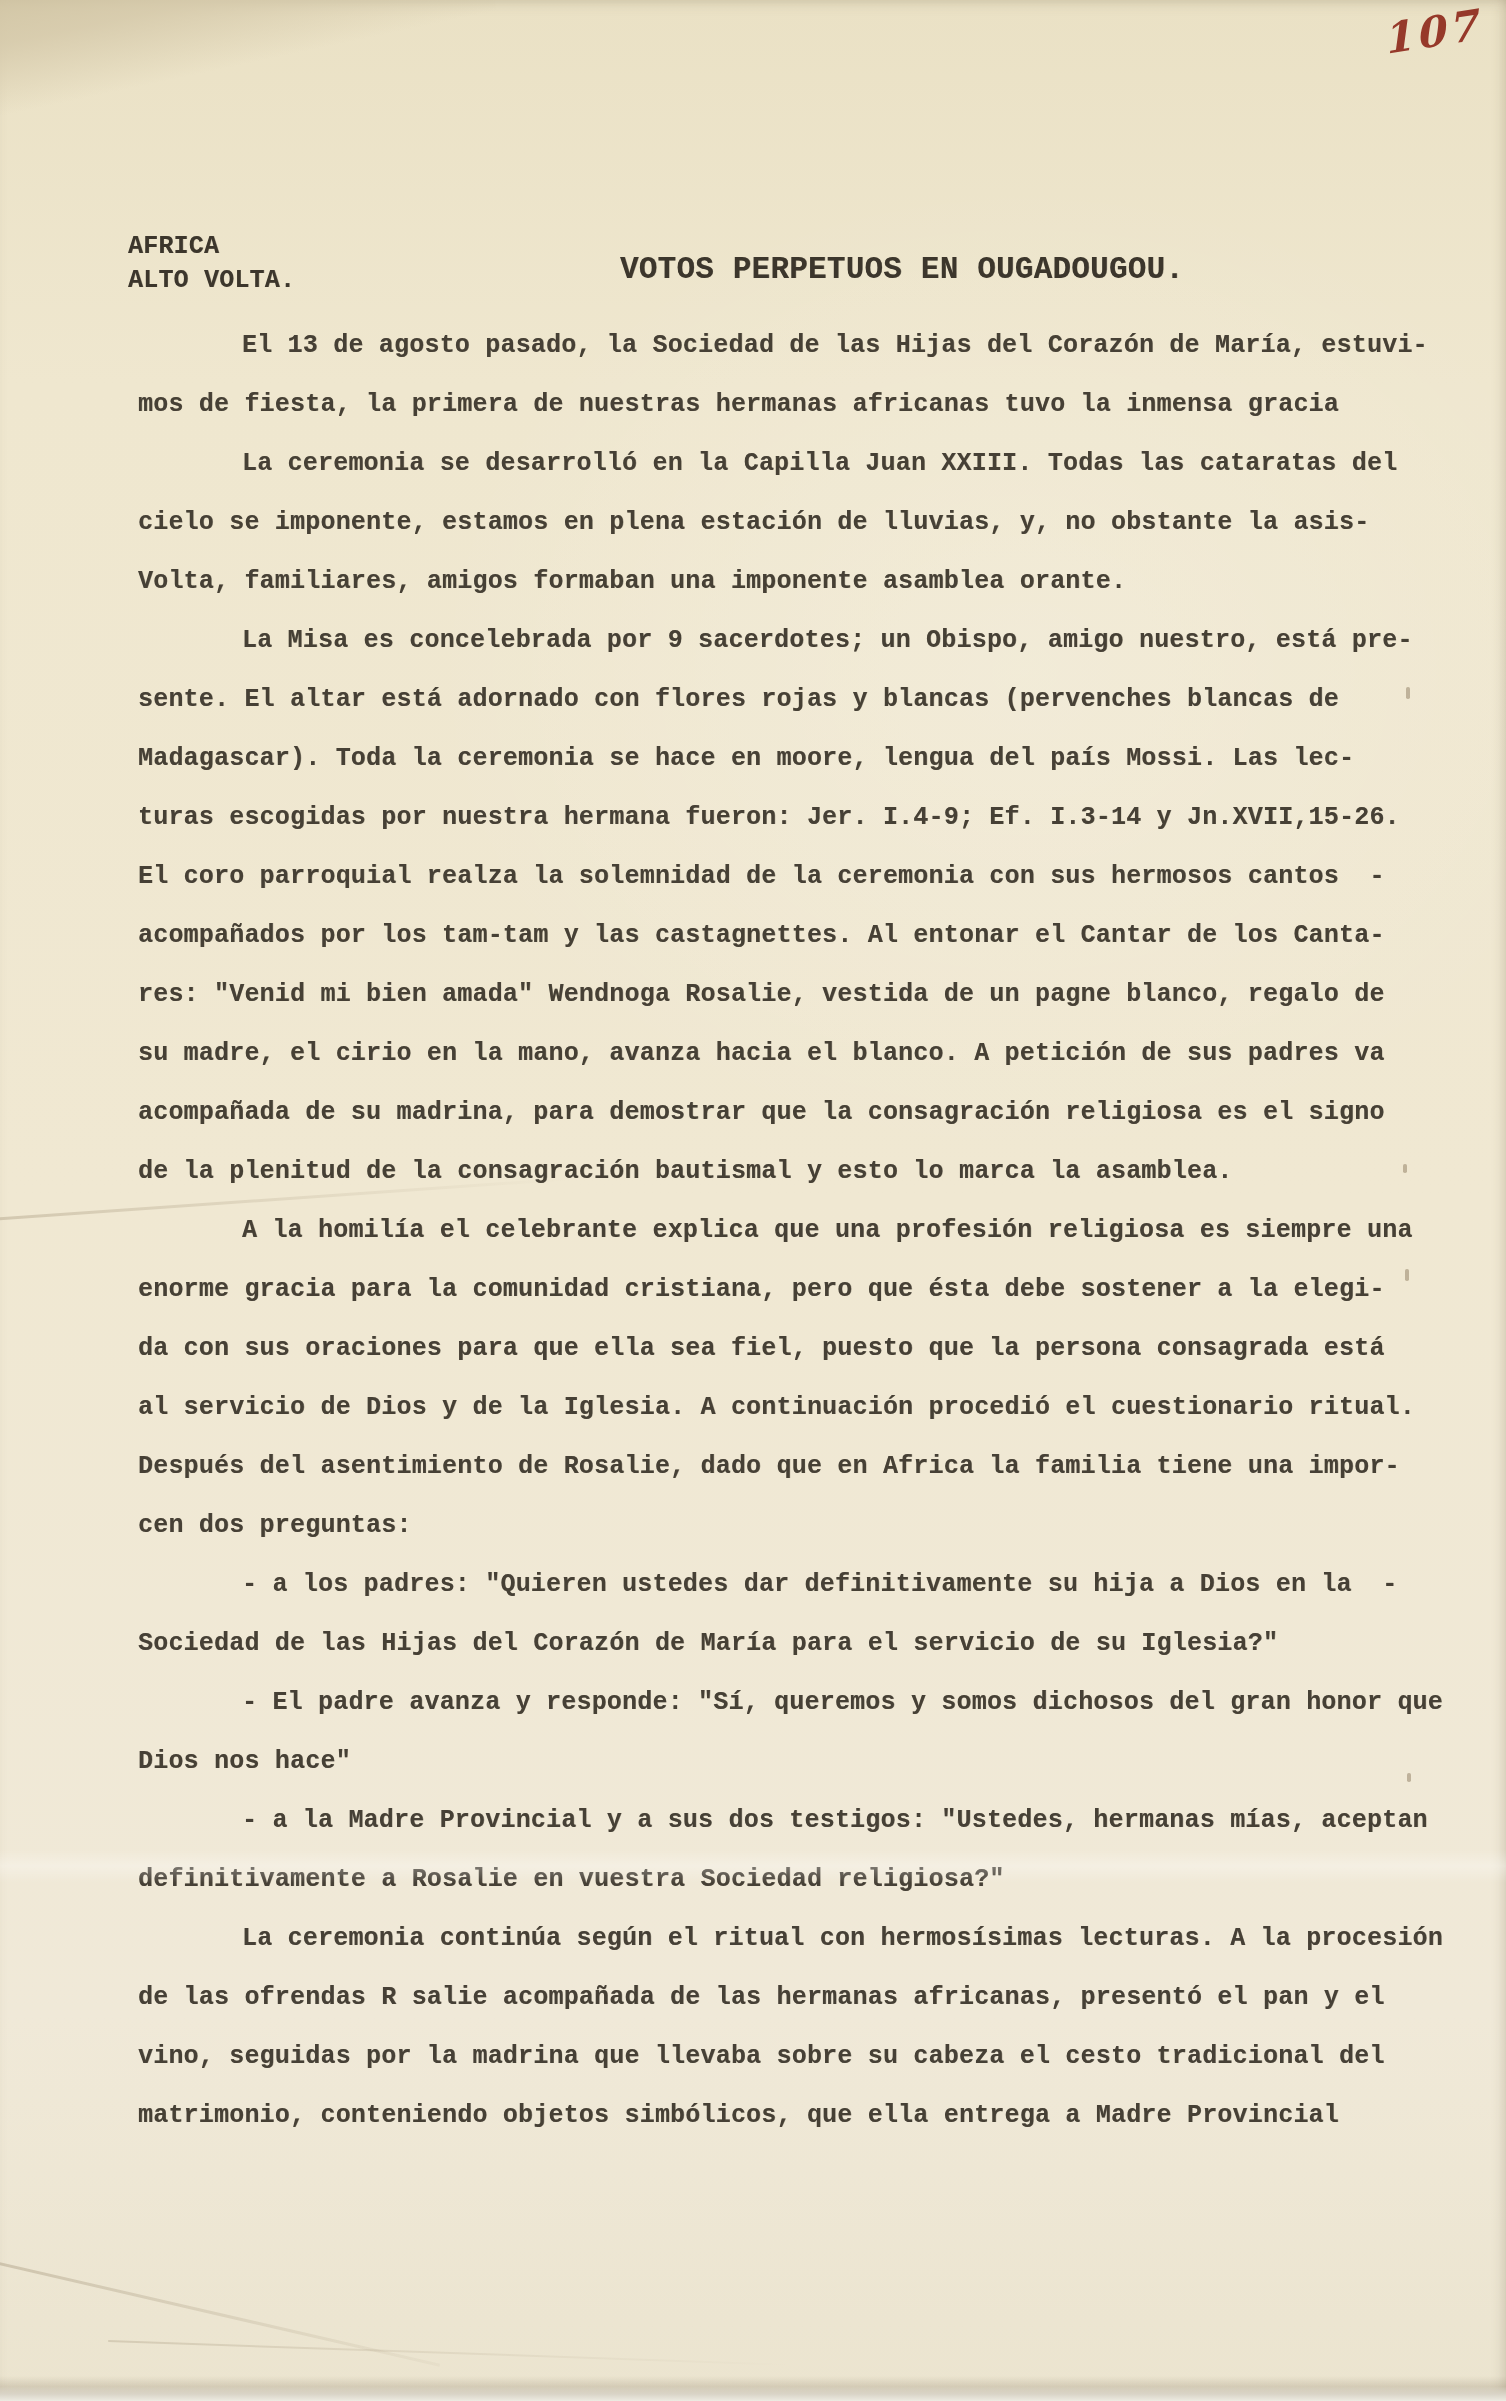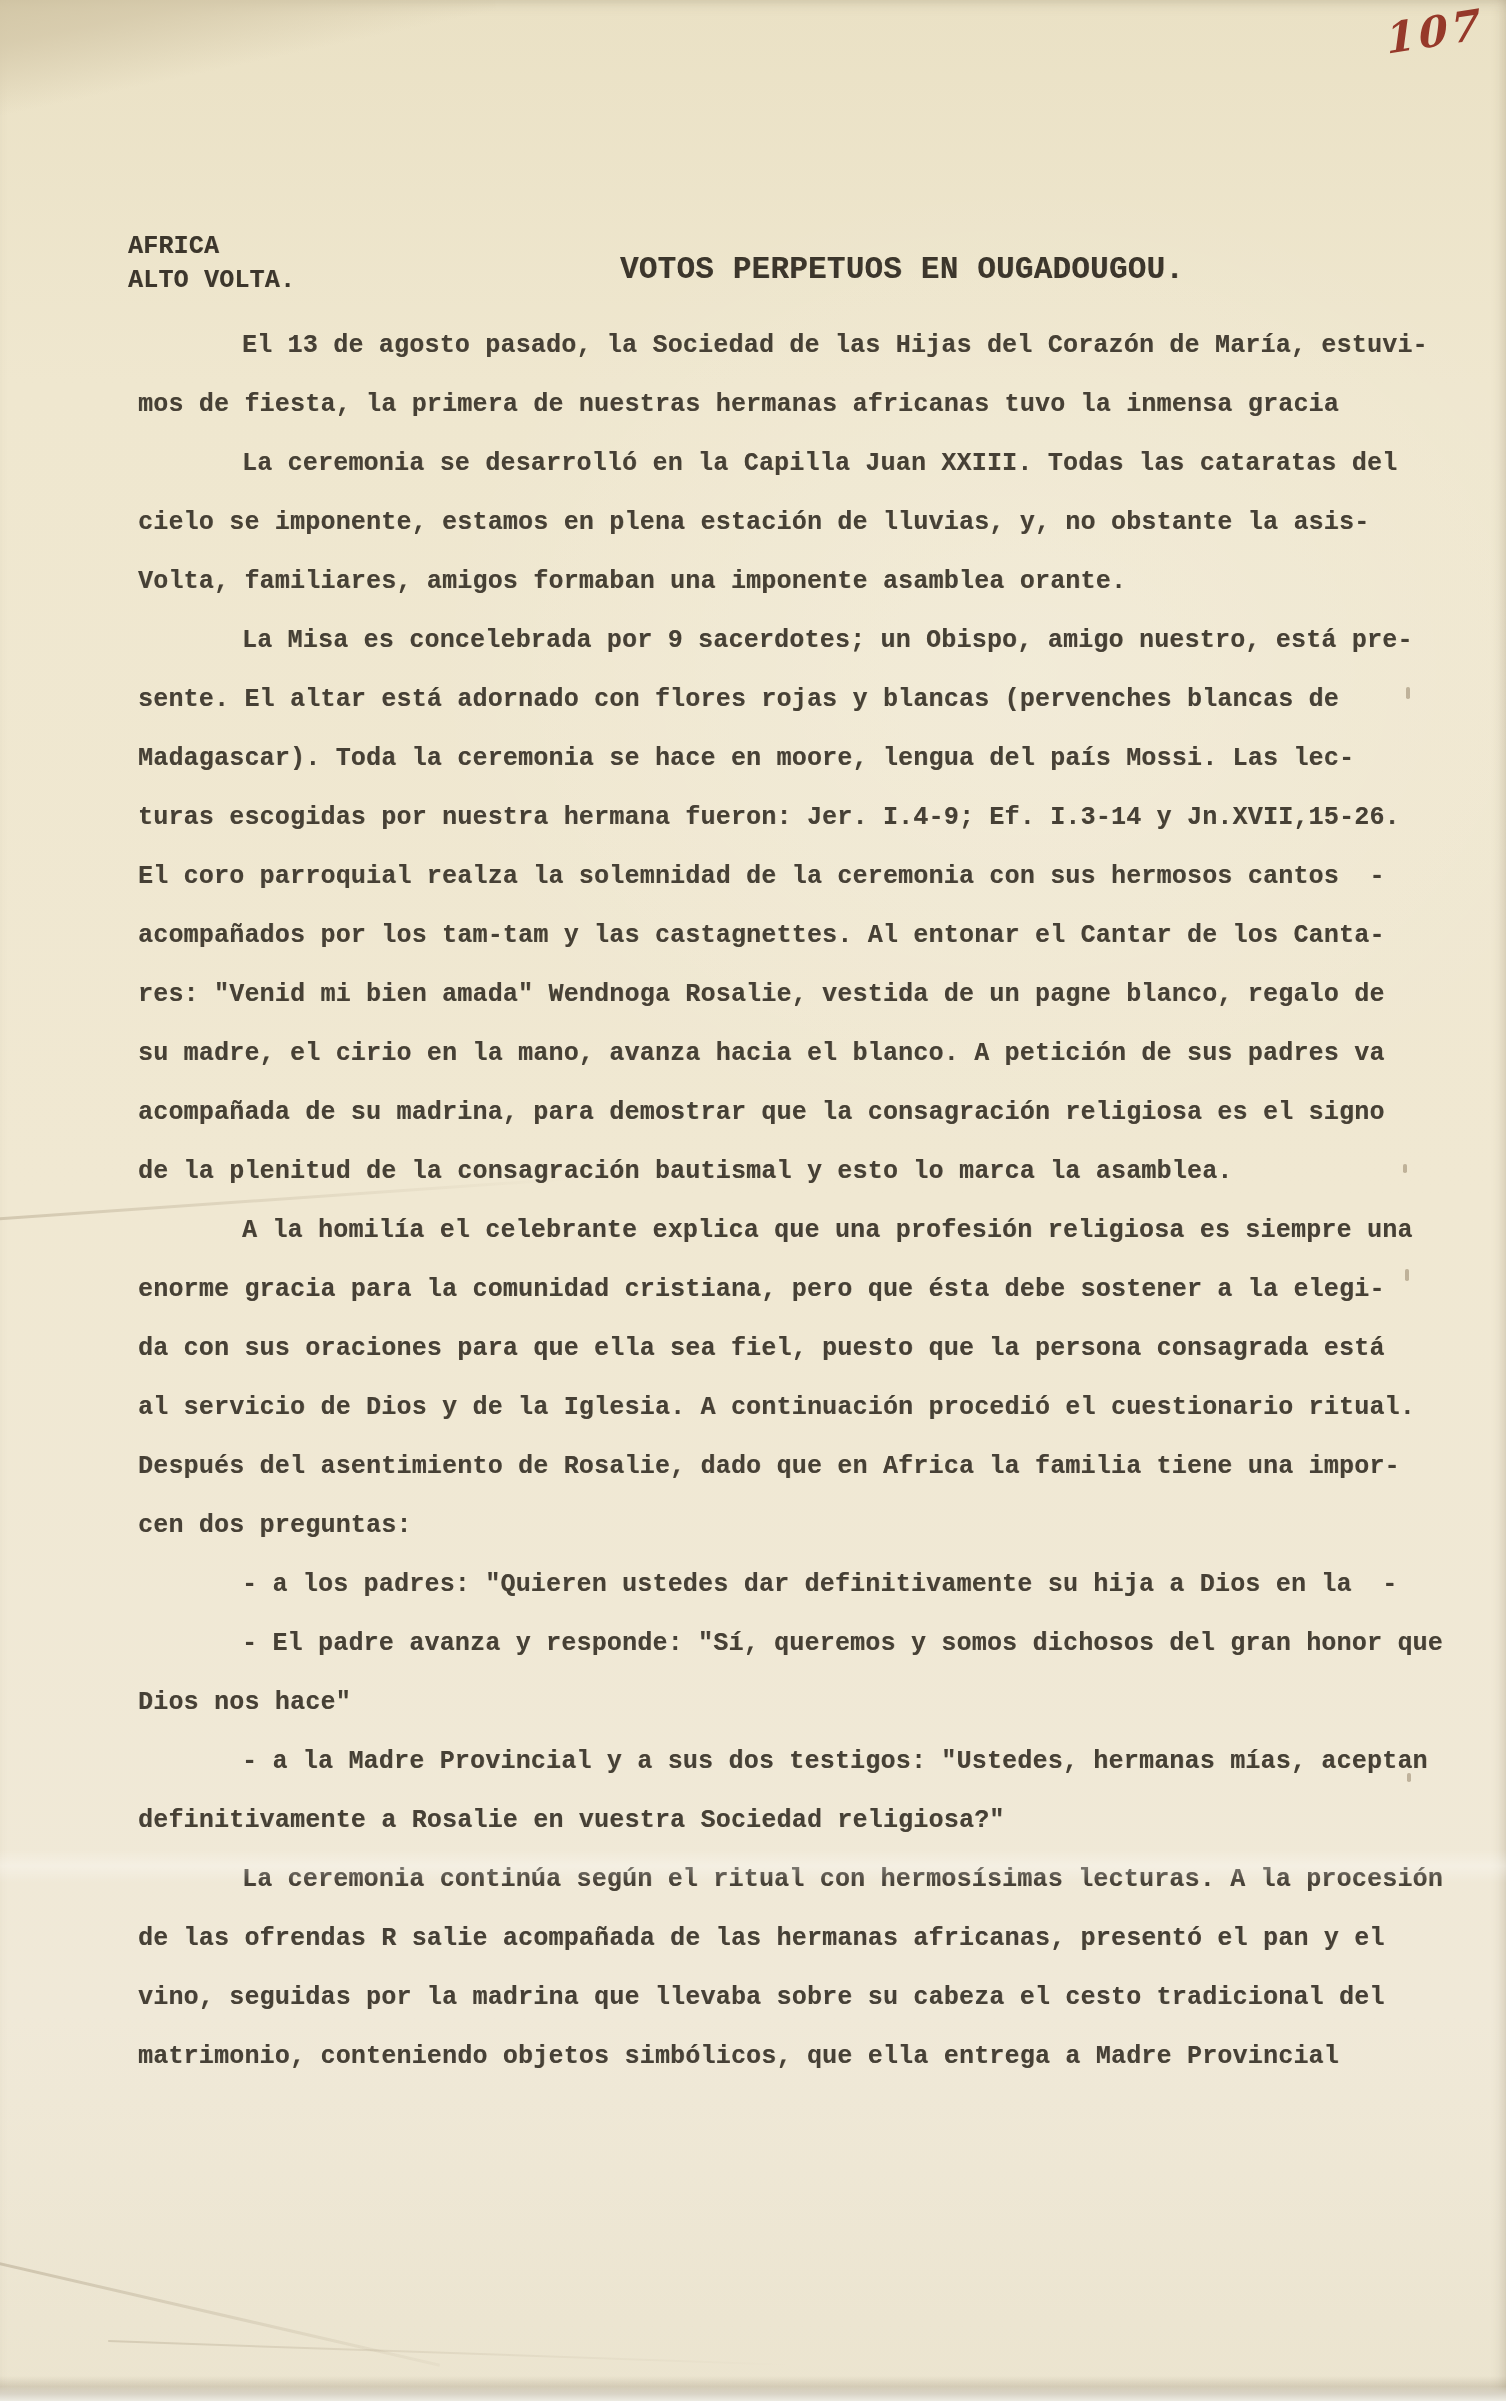--- a/index.html
+++ b/index.html
@@ -110,20 +110,21 @@
       <div class="line">su madre, el cirio en la mano, avanza hacia el blanco. A petición de sus padres va</div>
       <div class="line">acompañada de su madrina, para demostrar que la consagración religiosa es el signo</div>
       <div class="line">de la plenitud de la consagración bautismal y esto lo marca la asamblea.</div>
       <div class="line indent">A la homilía el celebrante explica que una profesión religiosa es siempre una</div>
       <div class="line">enorme gracia para la comunidad cristiana, pero que ésta debe sostener a la elegi-</div>
       <div class="line">da con sus oraciones para que ella sea fiel, puesto que la persona consagrada está</div>
       <div class="line">al servicio de Dios y de la Iglesia. A continuación procedió el cuestionario ritual.</div>
       <div class="line">Después del asentimiento de Rosalie, dado que en Africa la familia tiene una impor-</div>
       <div class="line">cen dos preguntas:</div>
       <div class="line indent">- a los padres: "Quieren ustedes dar definitivamente su hija a Dios en la  -</div>
+      <div class="line">Sociedad de las Hijas del Corazón de María para el servicio de su Iglesia?"</div>
       <div class="line indent">- El padre avanza y responde: "Sí, queremos y somos dichosos del gran honor que</div>
       <div class="line">Dios nos hace"</div>
       <div class="line indent">- a la Madre Provincial y a sus dos testigos: "Ustedes, hermanas mías, aceptan</div>
       <div class="line">definitivamente a Rosalie en vuestra Sociedad religiosa?"</div>
       <div class="line indent">La ceremonia continúa según el ritual con hermosísimas lecturas. A la procesión</div>
       <div class="line">de las ofrendas R salie acompañada de las hermanas africanas, presentó el pan y el</div>
       <div class="line">vino, seguidas por la madrina que llevaba sobre su cabeza el cesto tradicional del</div>
       <div class="line">matrimonio, conteniendo objetos simbólicos, que ella entrega a Madre Provincial</div>
     </div>
 

